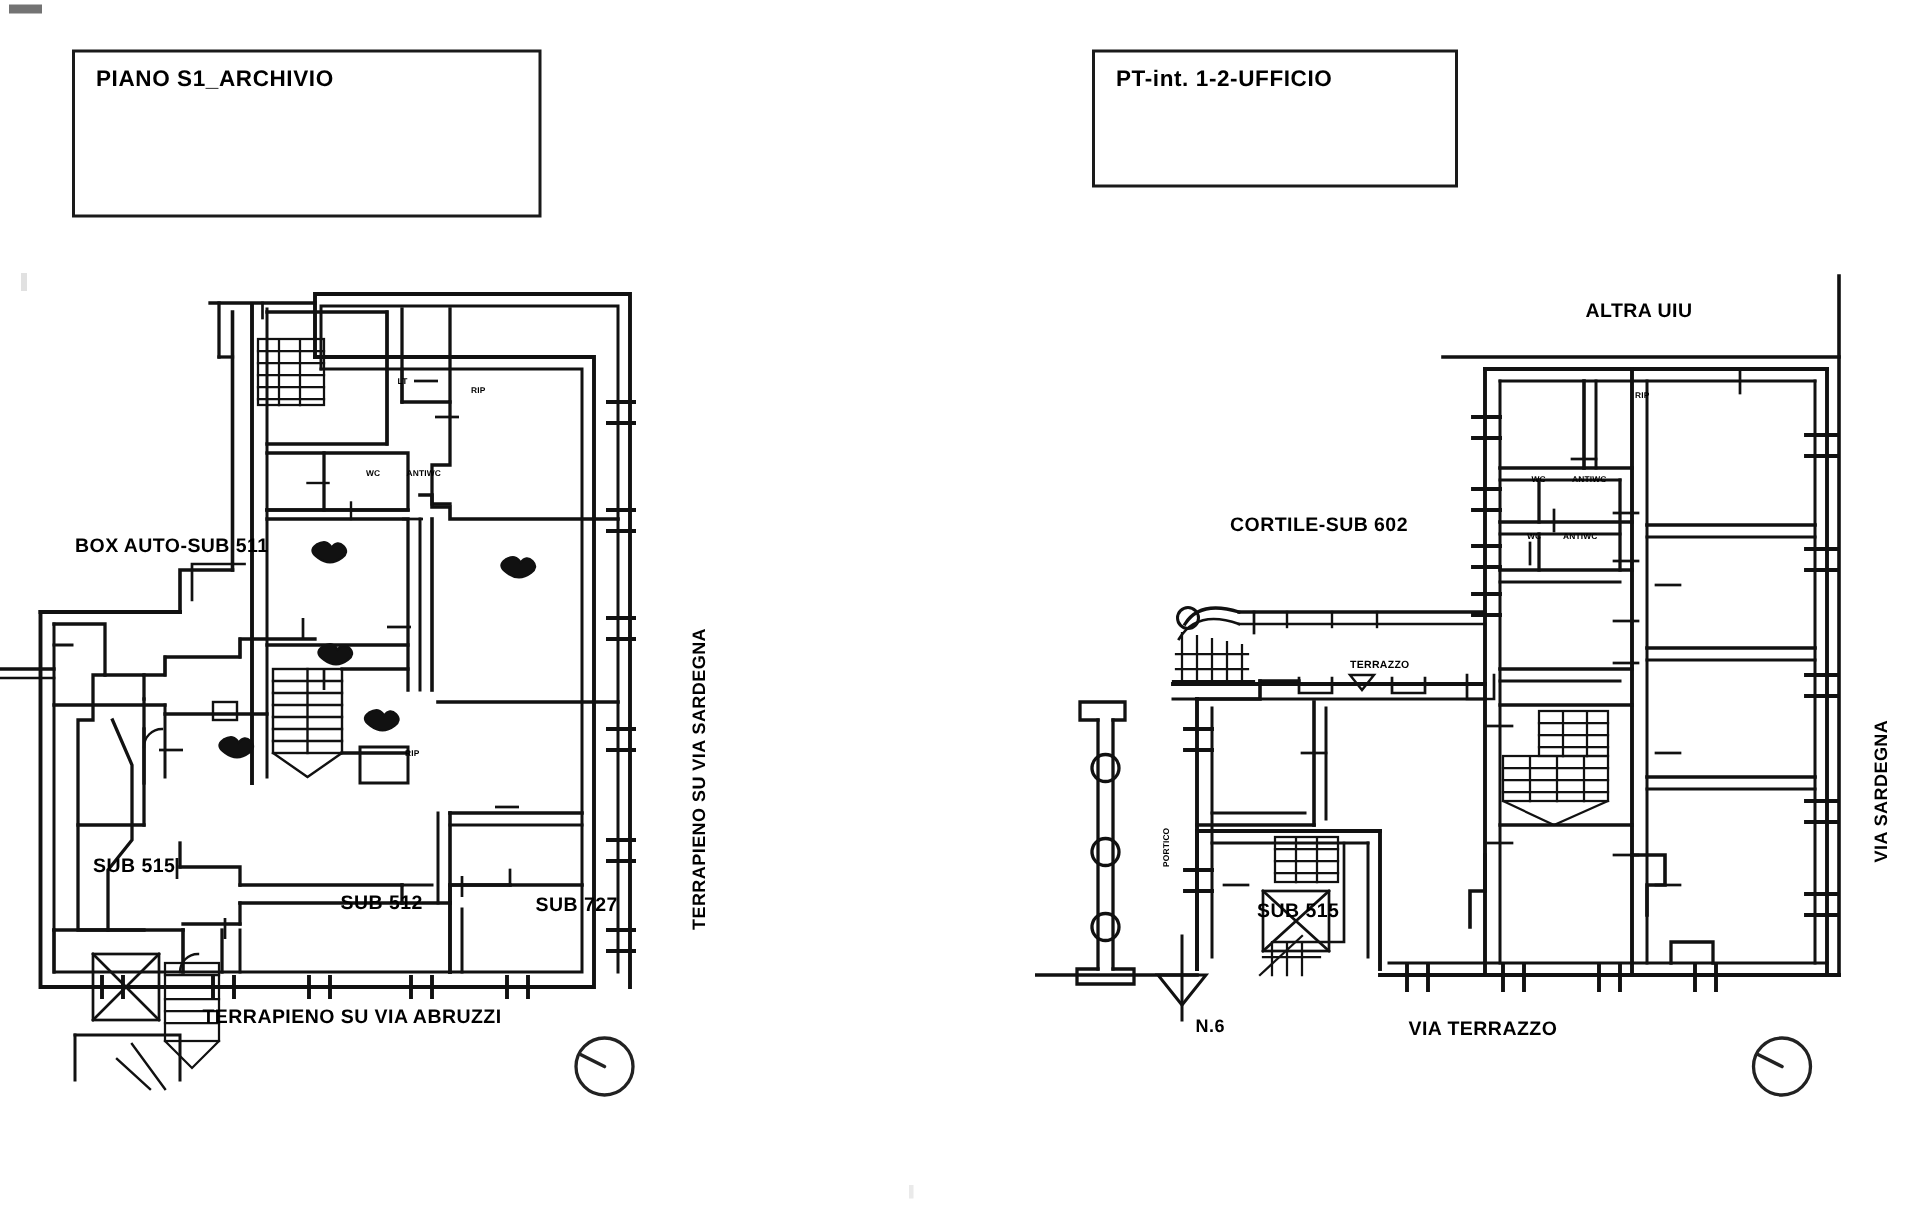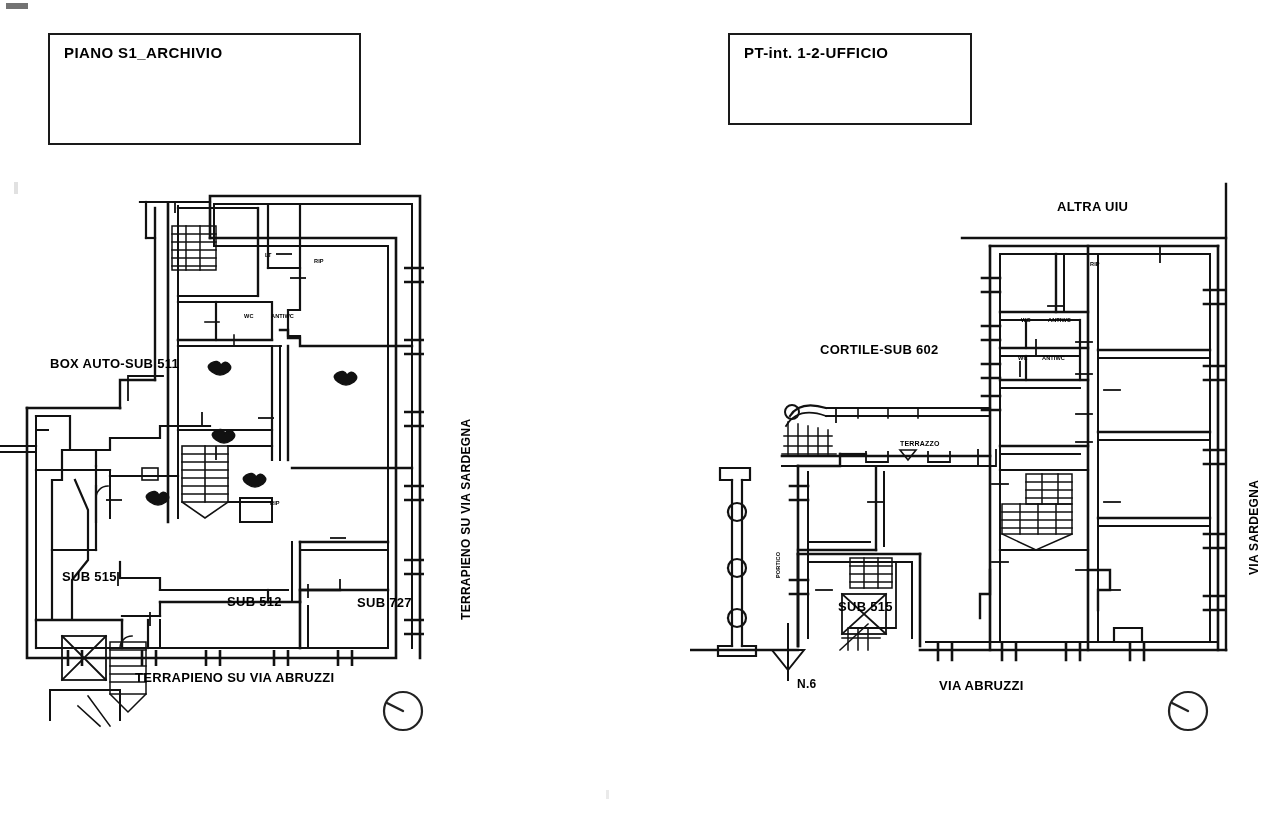--- a/index.html
+++ b/index.html
@@ -525,21 +525,21 @@
 <div class="lbl big" id="lbl-cortile">CORTILE-SUB 602</div>
 <div class="lbl tiny" id="lbl-rip-right">RIP</div>
 <div class="lbl tiny" id="lbl-wc-r1">WC</div>
 <div class="lbl tiny" id="lbl-antiwc-r1">ANTIWC</div>
 <div class="lbl tiny" id="lbl-wc-r2">WC</div>
 <div class="lbl tiny" id="lbl-antiwc-r2">ANTIWC</div>
 <div class="lbl small" id="lbl-terrazzo">TERRAZZO</div>
 <div class="lbl tiny vert" id="lbl-portico">PORTICO</div>
 <div class="lbl big" id="lbl-sub-515-right">SUB 515</div>
 <div class="lbl mid" id="lbl-n6">N.6</div>
-<div class="lbl big" id="lbl-via-abruzzi">VIA  ABRUZZI</div>
+<div class="lbl big" id="lbl-via-abruzzi">VIA  TERRAZZO</div>
 <div class="lbl mid vert" id="lbl-via-sardegna">VIA  SARDEGNA</div>
 
 <div class="north" id="north-left">
   <svg width="44" height="44" viewBox="0 0 44 44" xmlns="http://www.w3.org/2000/svg">
     <circle cx="22" cy="22" r="19" fill="none" stroke="#222" stroke-width="2.2"></circle>
     <path d="M 22 22 L 6 14" stroke="#222" stroke-width="2.4" stroke-linecap="round"></path>
   </svg>
 </div>
 <div class="north" id="north-right">
   <svg width="44" height="44" viewBox="0 0 44 44" xmlns="http://www.w3.org/2000/svg">

